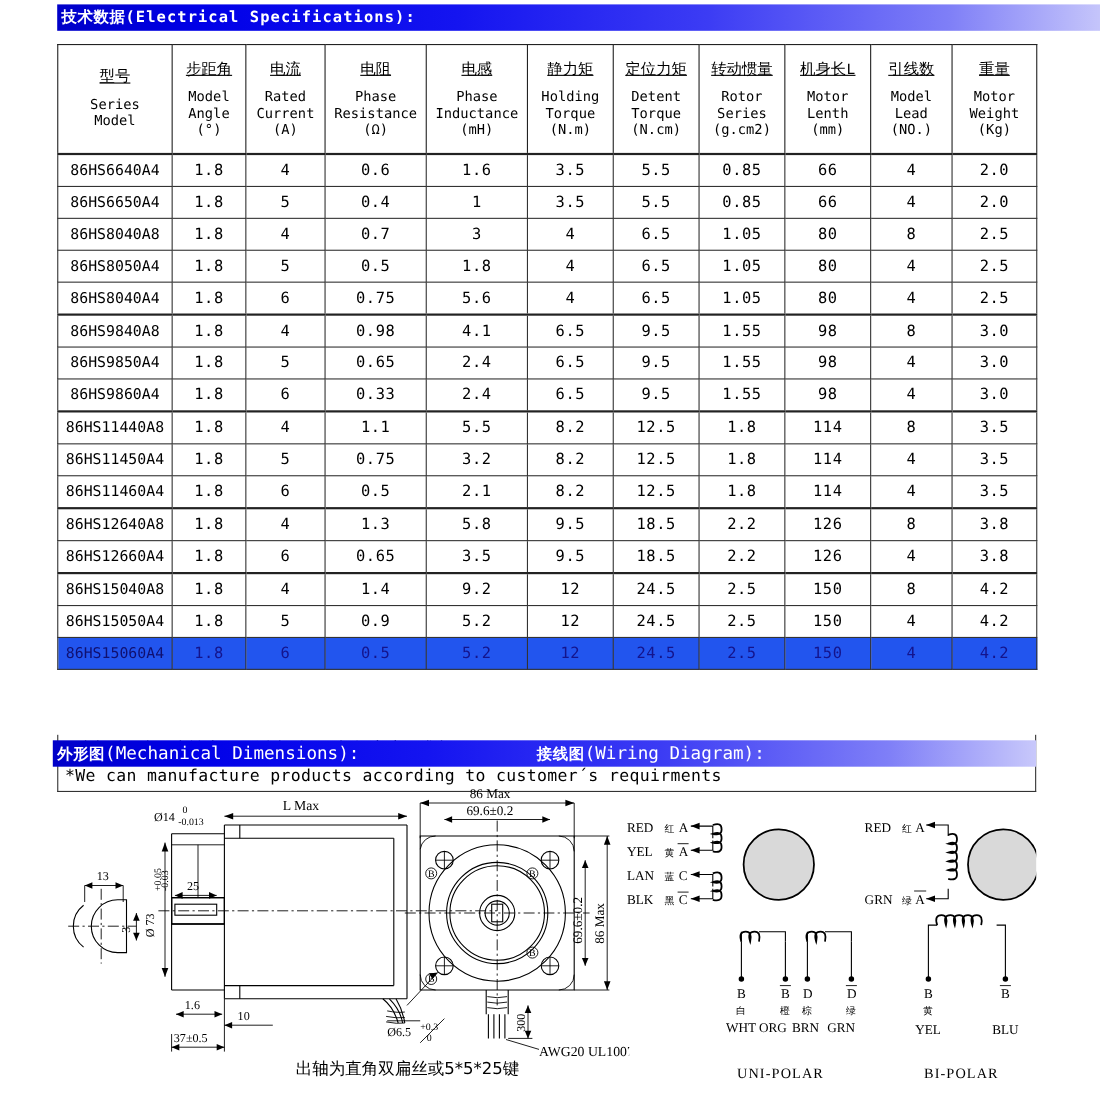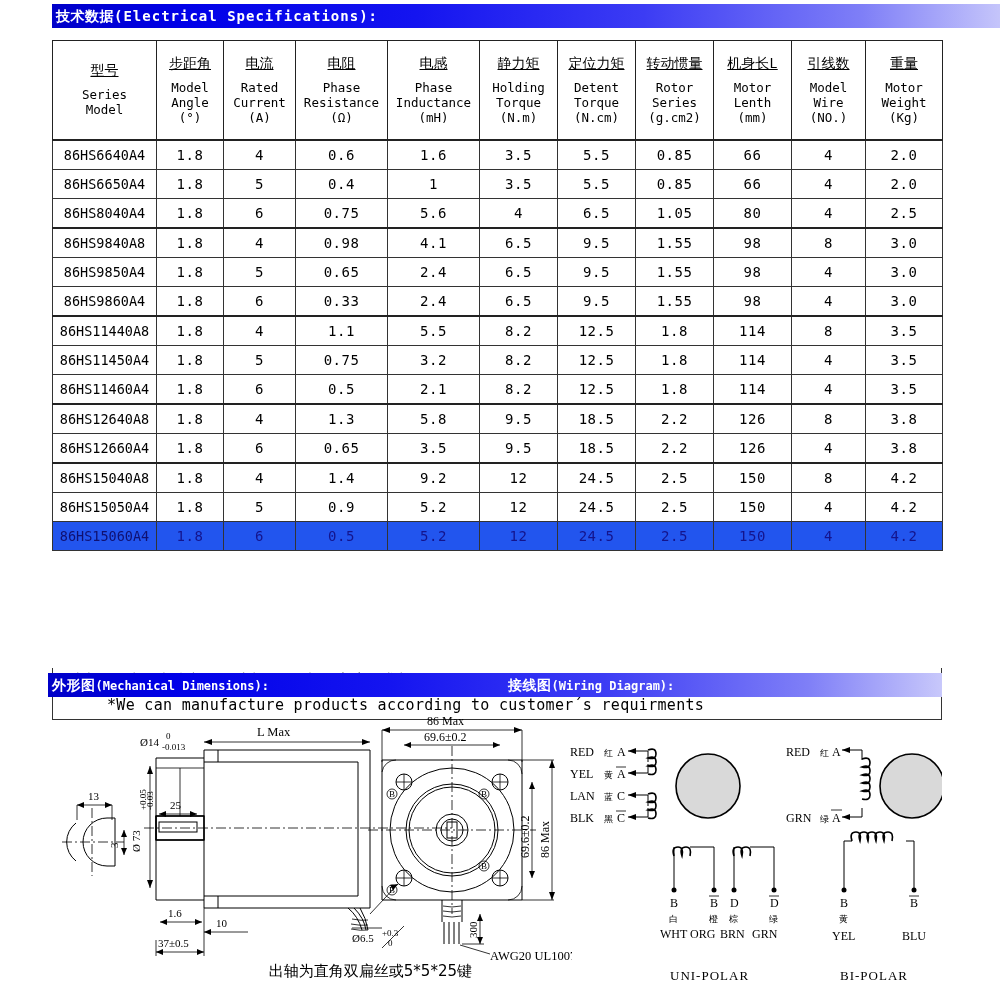--- a/index.html
+++ b/index.html
@@ -20,23 +20,23 @@
     background:linear-gradient(to right,#0000c8 0%,#0000e8 14%,#1414f0 38%,#3c3cf4 62%,#7f7ff7 85%,#c8c8fb 100%);
     color:#ffffff;
     font-weight:bold;
     font-size:15px;
     line-height:24px;
     letter-spacing:0.5px;
     white-space:nowrap;
   }
   .bluebar .cn{font-family:"DejaVu Sans", sans-serif;font-size:14px;font-weight:bold;}
   .bluebar .en{font-family:"DejaVu Sans Mono", monospace;font-size:14px;font-weight:bold;letter-spacing:1px;}
-  .bluebar .en2{font-family:"DejaVu Sans Mono", monospace;font-size:12px;font-weight:bold;letter-spacing:0px;margin-top:19px;}
+  .bluebar .en2{font-family:"DejaVu Sans Mono", monospace;font-size:16px;font-weight:normal;letter-spacing:0px;margin-top:19px;}
   .bar-inner{padding-left:4px;display:inline-block;}
-  .bar-right{position:absolute;left:460px;top:0;line-height:24px;}
+  .bar-right{position:absolute;left:440px;top:0;line-height:24px;}
 
   
   .spec-wrap{position:absolute;left:52px;top:40px;width:890px;}
   table.spec{
     border-collapse:collapse;
     width:890px;
     table-layout:fixed;
     font-family:"DejaVu Sans Mono", monospace;
   }
   table.spec th, table.spec td{
@@ -92,21 +92,21 @@
     border-left:1px solid #333;border-right:1px solid #333;border-bottom:1px solid #333;
     box-sizing:border-box;
   }
   .note{
     font-size:15px;
     line-height:25px;
     padding-left:6px;
     white-space:nowrap;
   }
   .note.cn{font-family:"DejaVu Sans", sans-serif;font-size:15px;}
-  .note.en{font-family:"DejaVu Sans Mono", monospace;font-size:15px;letter-spacing:0.3px;margin-left:48px;}
+  .note.en{font-family:"DejaVu Sans Mono", monospace;font-size:15px;letter-spacing:0.3px;}
 
   
   .draw{position:absolute;left:52px;top:700px;width:890px;height:298px;}
   svg.dwg{position:absolute;left:0;top:0;}
   text{font-family:"Liberation Serif", serif;}
   .dim{font-size:11px;fill:#000;font-family:"Liberation Serif", serif;}
   .dimsm{font-size:9px;fill:#000;font-family:"Liberation Serif", serif;}
   .lbl{font-size:12px;fill:#000;font-family:"Liberation Serif", serif;}
   .lblb{font-size:12.5px;fill:#000;font-family:"Liberation Serif", serif;}
   .cnlbl{font-size:15px;fill:#000;font-family:"DejaVu Sans", sans-serif;}
@@ -194,21 +194,21 @@
             </th>
             <th>
               <span class="hdr-cn">机身长L</span>
               <span class="hdr-en">Motor</span>
               <span class="hdr-en">Lenth</span>
               <span class="hdr-en">(mm)</span>
             </th>
             <th>
               <span class="hdr-cn">引线数</span>
               <span class="hdr-en">Model</span>
-              <span class="hdr-en">Wire</span>
+              <span class="hdr-en">Lead</span>
               <span class="hdr-en">(NO.)</span>
             </th>
             <th>
               <span class="hdr-cn">重量</span>
               <span class="hdr-en">Motor</span>
               <span class="hdr-en">Weight</span>
               <span class="hdr-en">(Kg)</span>
             </th>
           </tr>
         </thead>
@@ -231,20 +231,46 @@
             <td>1.8</td>
             <td>5</td>
             <td>0.4</td>
             <td>1</td>
             <td>3.5</td>
             <td>5.5</td>
             <td>0.85</td>
             <td>66</td>
             <td>4</td>
             <td>2.0</td>
+          </tr>
+          <tr>
+            <td class="model">86HS8040A8</td>
+            <td>1.8</td>
+            <td>4</td>
+            <td>0.7</td>
+            <td>3</td>
+            <td>4</td>
+            <td>6.5</td>
+            <td>1.05</td>
+            <td>80</td>
+            <td>8</td>
+            <td>2.5</td>
+          </tr>
+          <tr>
+            <td class="model">86HS8050A4</td>
+            <td>1.8</td>
+            <td>5</td>
+            <td>0.5</td>
+            <td>1.8</td>
+            <td>4</td>
+            <td>6.5</td>
+            <td>1.05</td>
+            <td>80</td>
+            <td>4</td>
+            <td>2.5</td>
           </tr>
           <tr class="groupend">
             <td class="model">86HS8040A4</td>
             <td>1.8</td>
             <td>6</td>
             <td>0.75</td>
             <td>5.6</td>
             <td>4</td>
             <td>6.5</td>
             <td>1.05</td>

